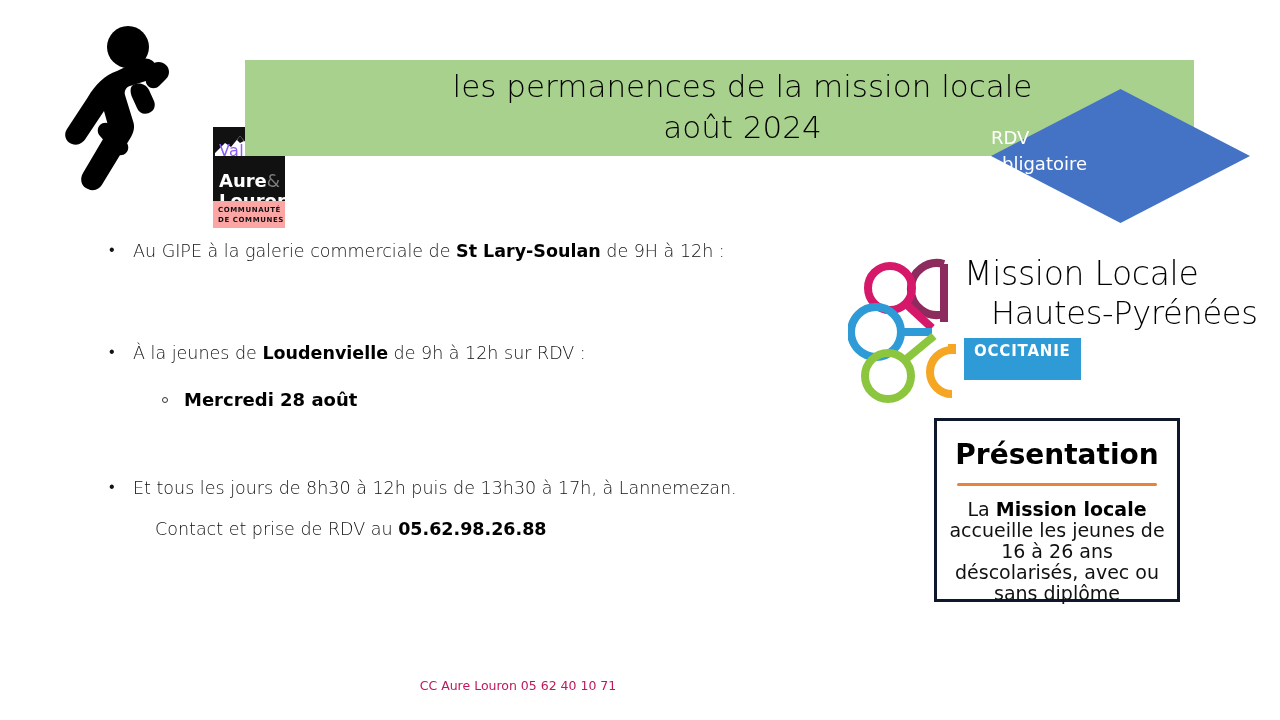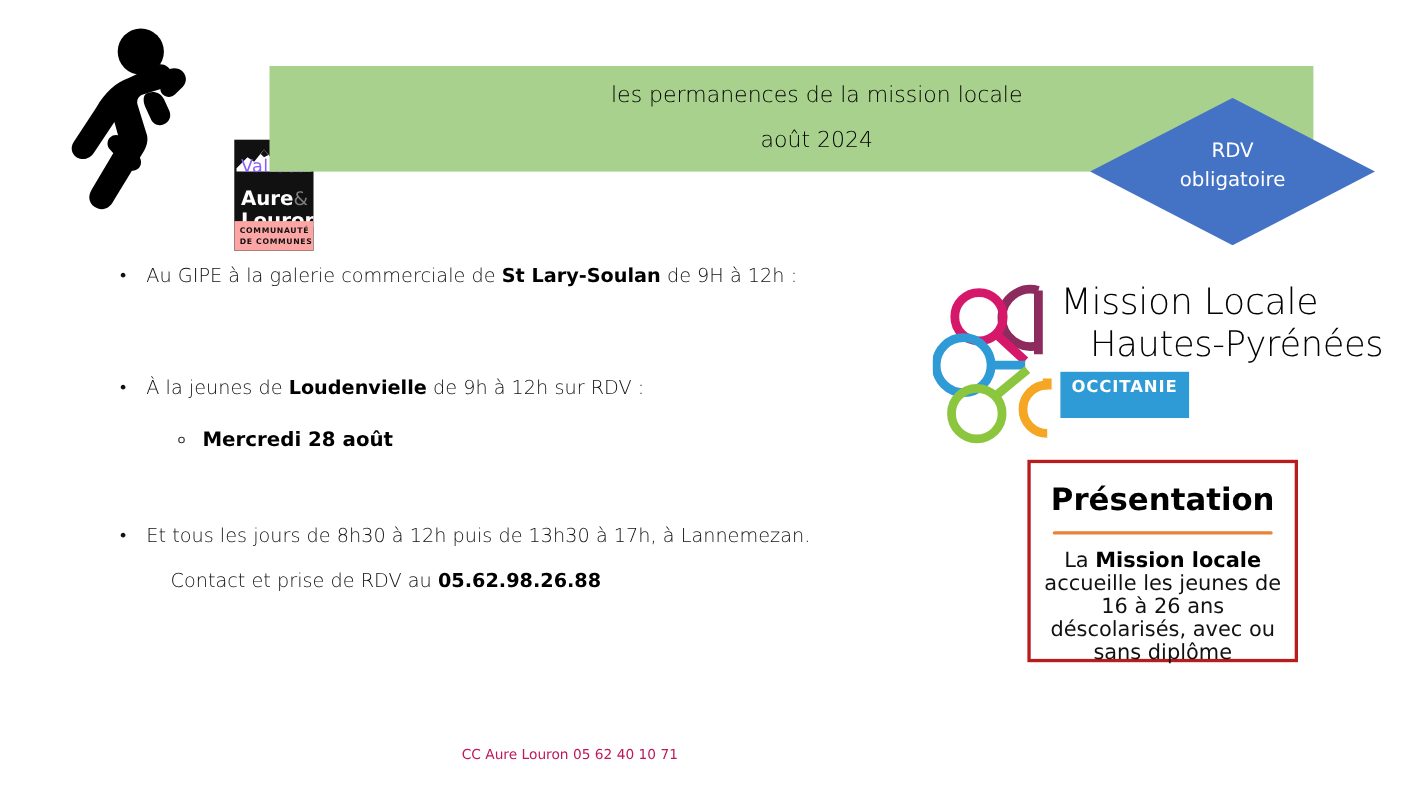--- a/index.html
+++ b/index.html
@@ -99,40 +99,40 @@
     background: #A9D18E;
   }
   #title-text {
     position: absolute;
     left: 0;
     top: 6px;
     width: 995px;
     text-align: center;
     font-family: "DejaVu Sans", sans-serif;
     font-weight: 300;
-    font-size: 20px;
+    font-size: 31px;
     line-height: 41px;
     color: #000000;
   }
 
   
   #rdv-diamond {
     position: absolute;
     left: 991px;
     top: 89px;
     width: 259px;
     height: 134px;
   }
   #rdv-diamond svg { display: block; }
   #rdv-label {
     position: absolute;
     left: 0;
     top: 36px;
     width: 259px;
-    text-align: center;
+    text-align: left;
     font-family: "DejaVu Sans", sans-serif;
     font-size: 18px;
     line-height: 26px;
     color: #ffffff;
   }
 
   
   #content {
     position: absolute;
     left: 105px;
@@ -220,21 +220,21 @@
     display: inline-block;
   }
 
   
   #presentation-box {
     position: absolute;
     left: 934px;
     top: 418px;
     width: 246px;
     height: 184px;
-    border: 3px solid #b91c1c;
+    border: 3px solid #0f172a;
     background: #ffffff;
     box-sizing: border-box;
   }
   #presentation-title {
     position: absolute;
     left: 0;
     top: 17px;
     width: 240px;
     text-align: center;
     font-family: "DejaVu Sans", sans-serif;

